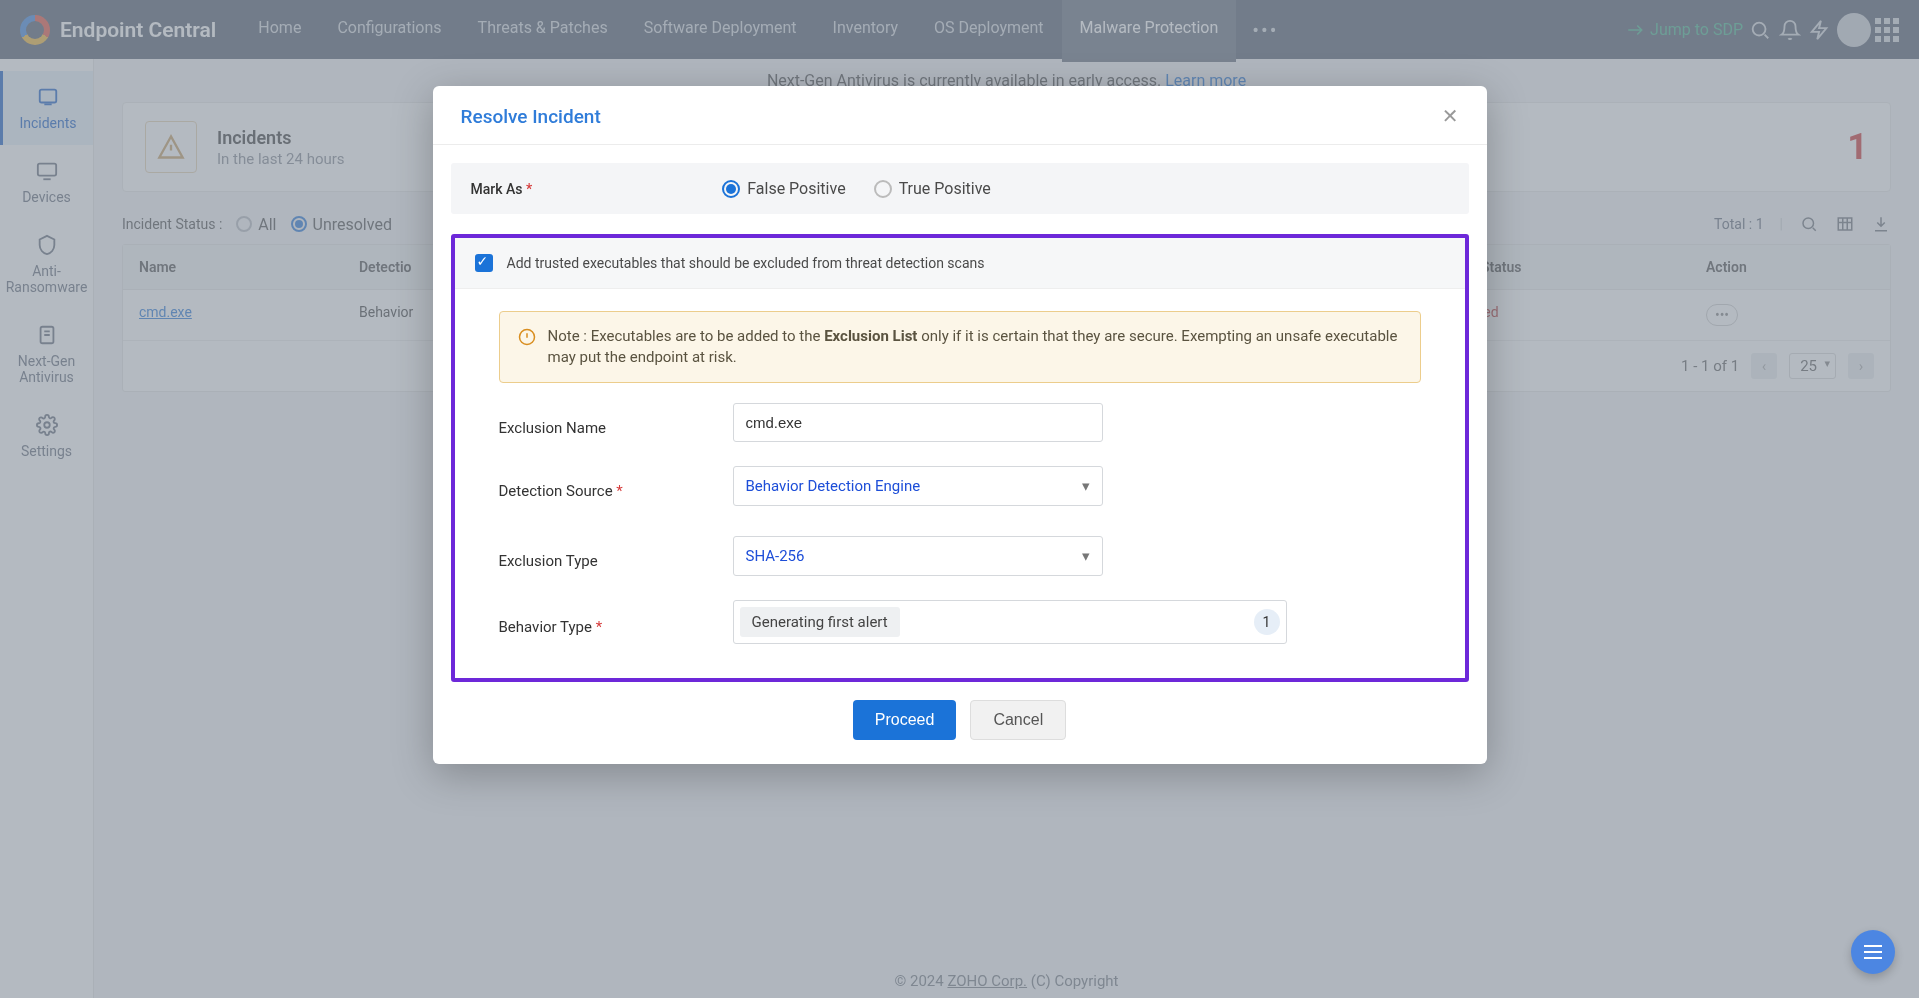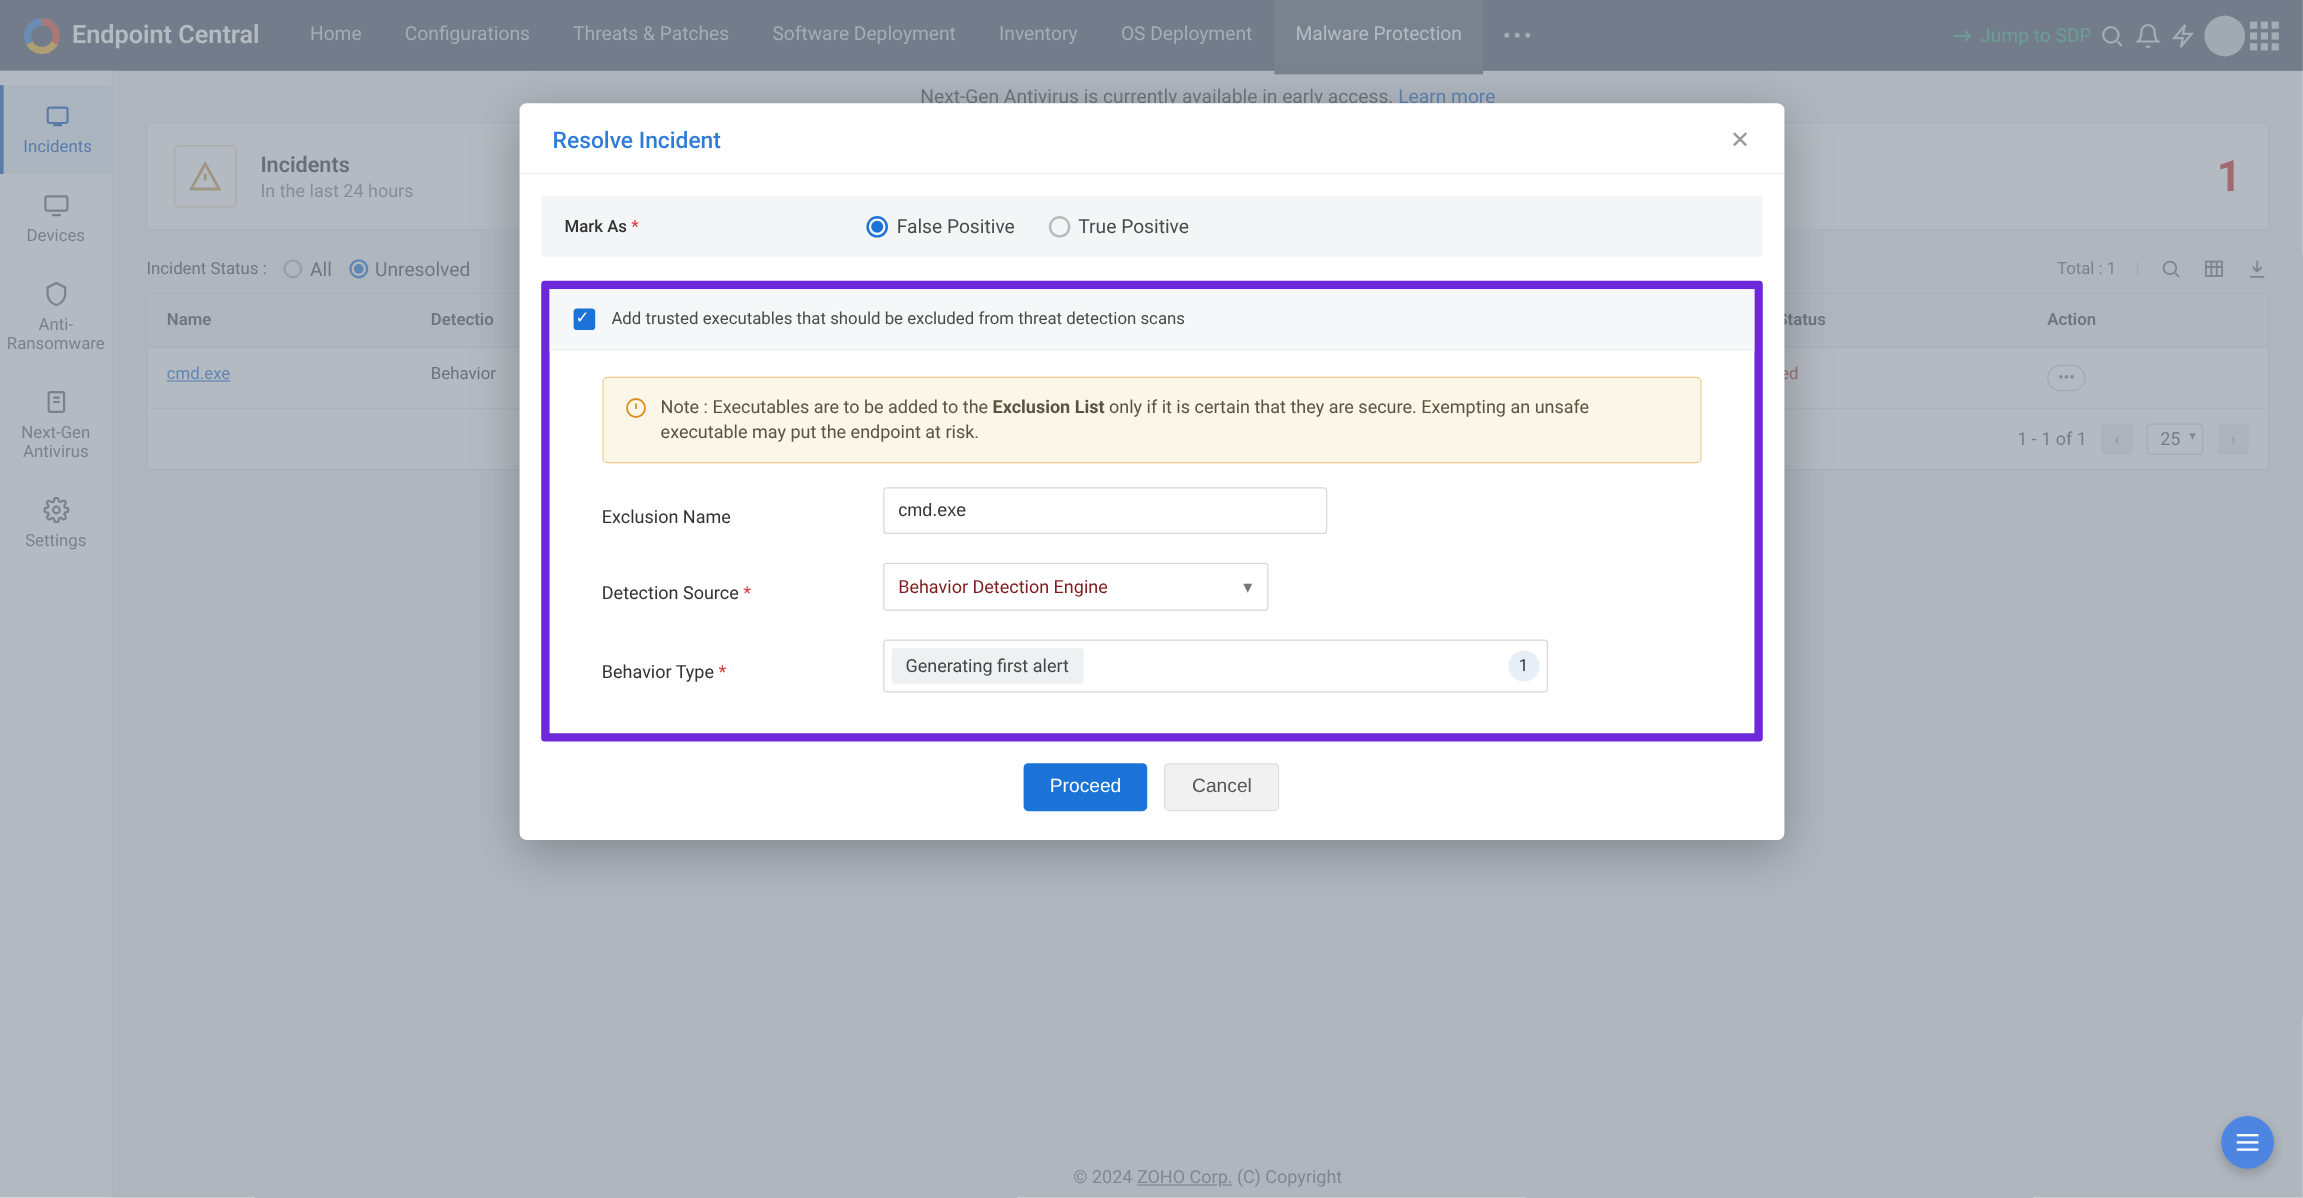--- a/index.html
+++ b/index.html
@@ -147,21 +147,21 @@
 .radio-b {
   display:inline-flex; align-items:center; gap:7px; font-size:16px;
 }
 .rcircle {
   width:18px; height:18px; border-radius:50%; border:2px solid #bbb; position:relative;
 }
 .rcircle.sel { border-color:#1b73d8; }
 .rcircle.sel::after { content:''; position:absolute; inset:2px; border-radius:50%; background:#1b73d8; }
 
 .exc-block {
-  margin:20px 18px 16px; border:7px solid #6d28d9; border-radius:3px;
+  margin:20px 18px 16px; border:4px solid #6d28d9; border-radius:3px;
 }
 .exc-head {
   display:flex; align-items:center; gap:14px; padding:16px 20px;
   border-bottom:1px solid #eee; background:#f6f7f8;
 }
 .chk {
   width:18px; height:18px; background:#1b73d8; border-radius:3px; position:relative;
 }
 .chk::after { content:'✓'; color:#fff; font-size:14px; position:absolute; left:2px; top:-1px; }
 
@@ -173,22 +173,22 @@
 .note-ico { color:#d98e1f; font-size:16px; margin-top:2px; }
 
 .form-rows { padding:0 44px 28px; }
 .frow { display:flex; align-items:center; margin-bottom:24px; }
 .frow .flab { width:234px; padding-top:10px; color:#333; font-size:15px; }
 .finput {
   width:370px; padding:10px 12px; border:1px solid #d5d8dc; border-radius:3px;
   font-size:15px; color:#333; background:#fff;
 }
 .fsel {
-  width:321px; padding:10px 12px; border:1px solid #d5d8dc; border-radius:3px;
-  font-size:15px; color:#7f1d1d; background:#fff; position:relative; cursor:pointer;
+  width:370px; padding:10px 12px; border:1px solid #d5d8dc; border-radius:3px;
+  font-size:15px; color:#1d4ed8; background:#fff; position:relative; cursor:pointer;
 }
 .fsel::after { content:'▾'; position:absolute; right:12px; top:10px; color:#777; }
 .help-q {
   width:22px; height:22px; border:1px solid #d0d3d7; border-radius:50%;
   display:inline-flex; align-items:center; justify-content:center;
   margin-left:14px; color:#666; font-size:14px; margin-top:7px;
 }
 .tag-field {
   width:554px; border:1px solid #d5d8dc; border-radius:3px; padding:6px;
   display:flex; align-items:center; gap:8px;
@@ -457,20 +457,24 @@
 
       <div class="form-rows">
         <div class="frow">
           <div class="flab">Exclusion Name</div>
           <input class="finput" value="cmd.exe" style="">
         </div>
         <div class="frow">
           <div class="flab"><span>Detection Source</span> <span class="req">*</span></div>
           <div class="fsel">Behavior Detection Engine</div>
         </div>
+        <div class="frow" style="margin-top:30px;">
+          <div class="flab">Exclusion Type</div>
+          <div class="fsel">SHA-256</div>
+        </div>
         <div class="frow" style="margin-bottom:6px;">
           <div class="flab"><span>Behavior Type</span> <span class="req">*</span></div>
           <div class="tag-field">
             <span class="tag">Generating first alert</span>
             <span class="tag-count">1</span>
           </div>
         </div>
       </div>
     </div>
 

